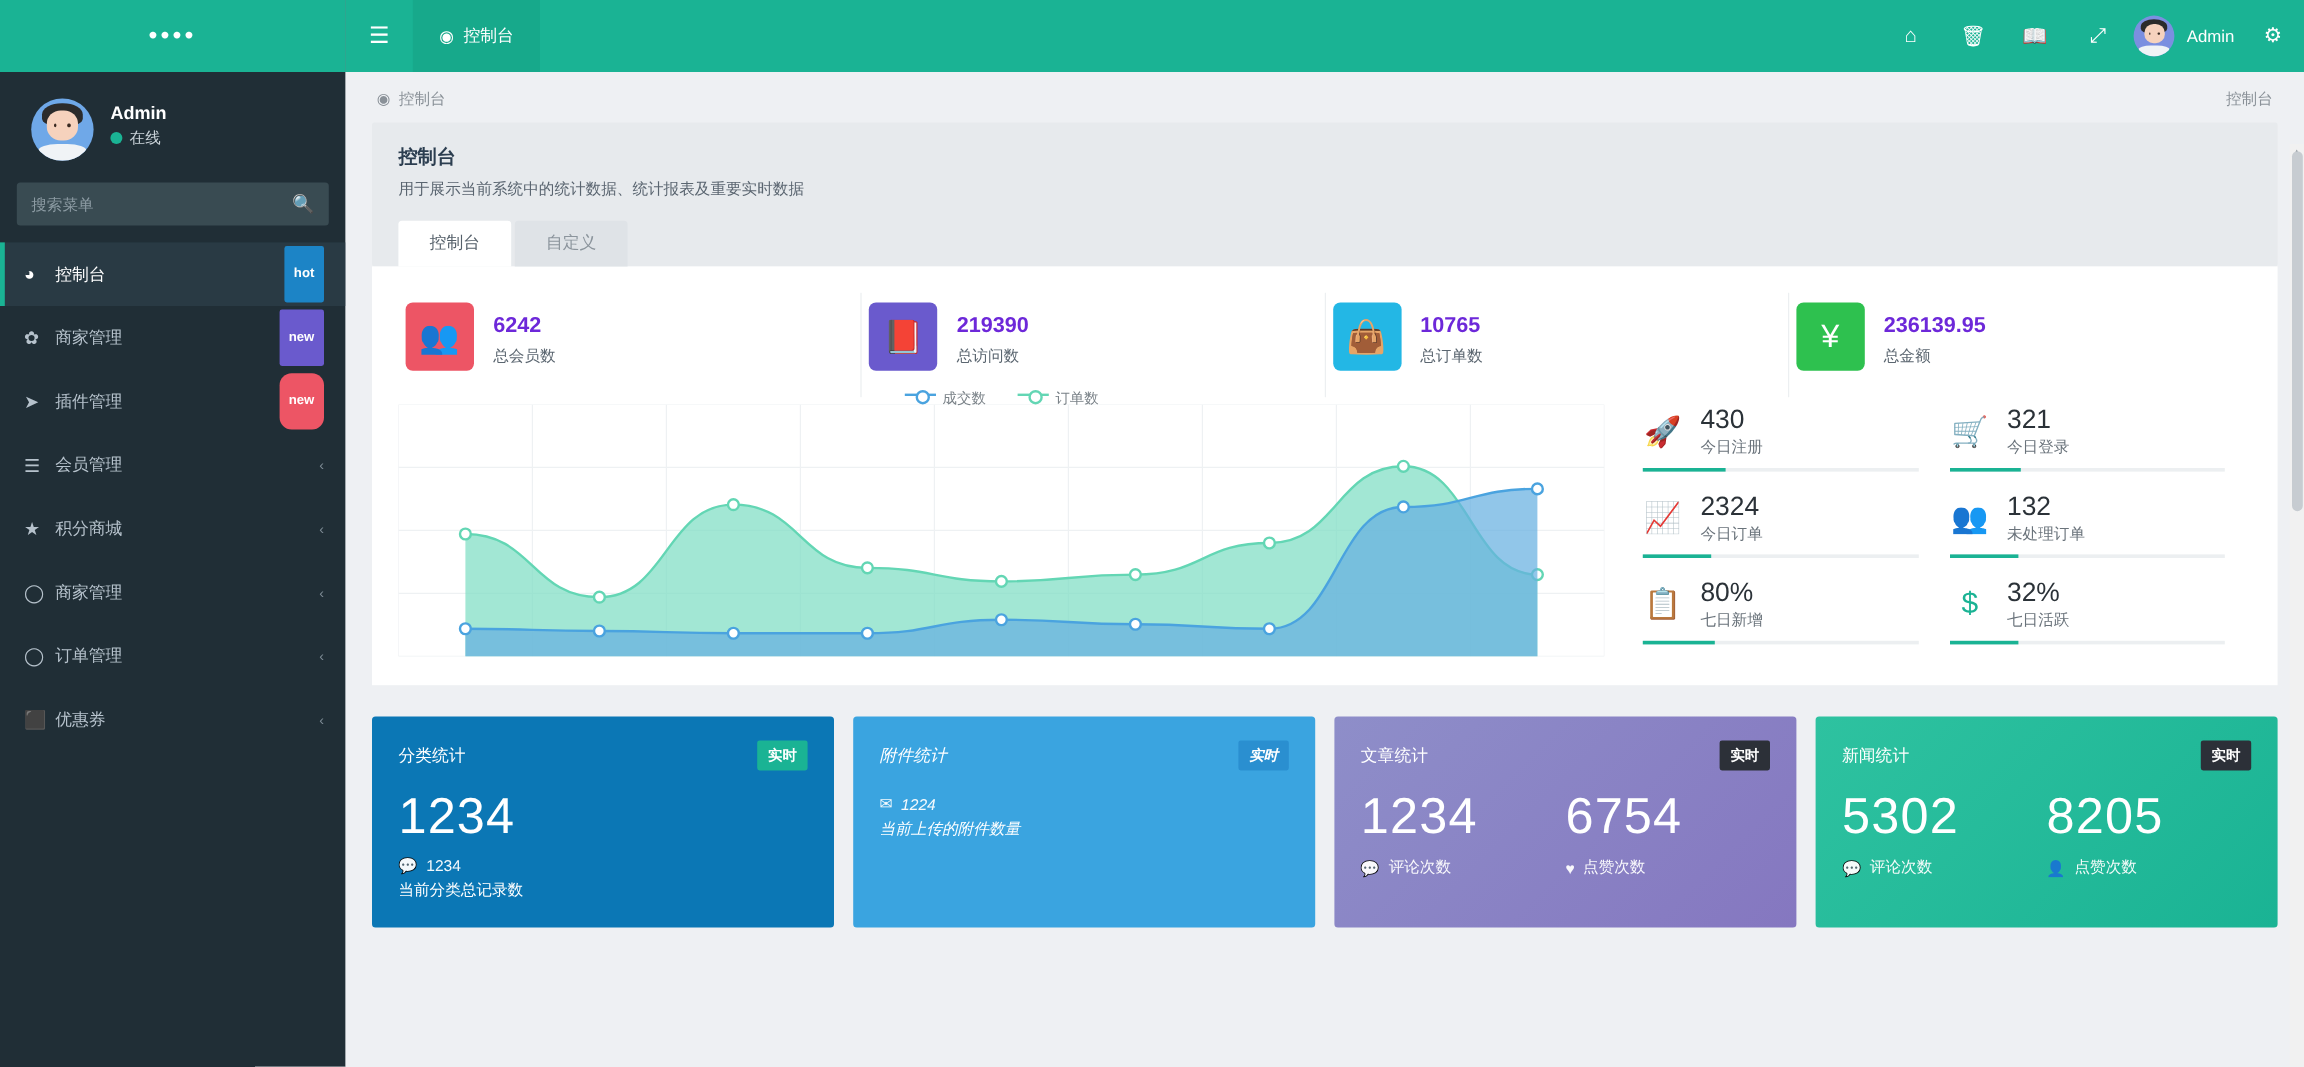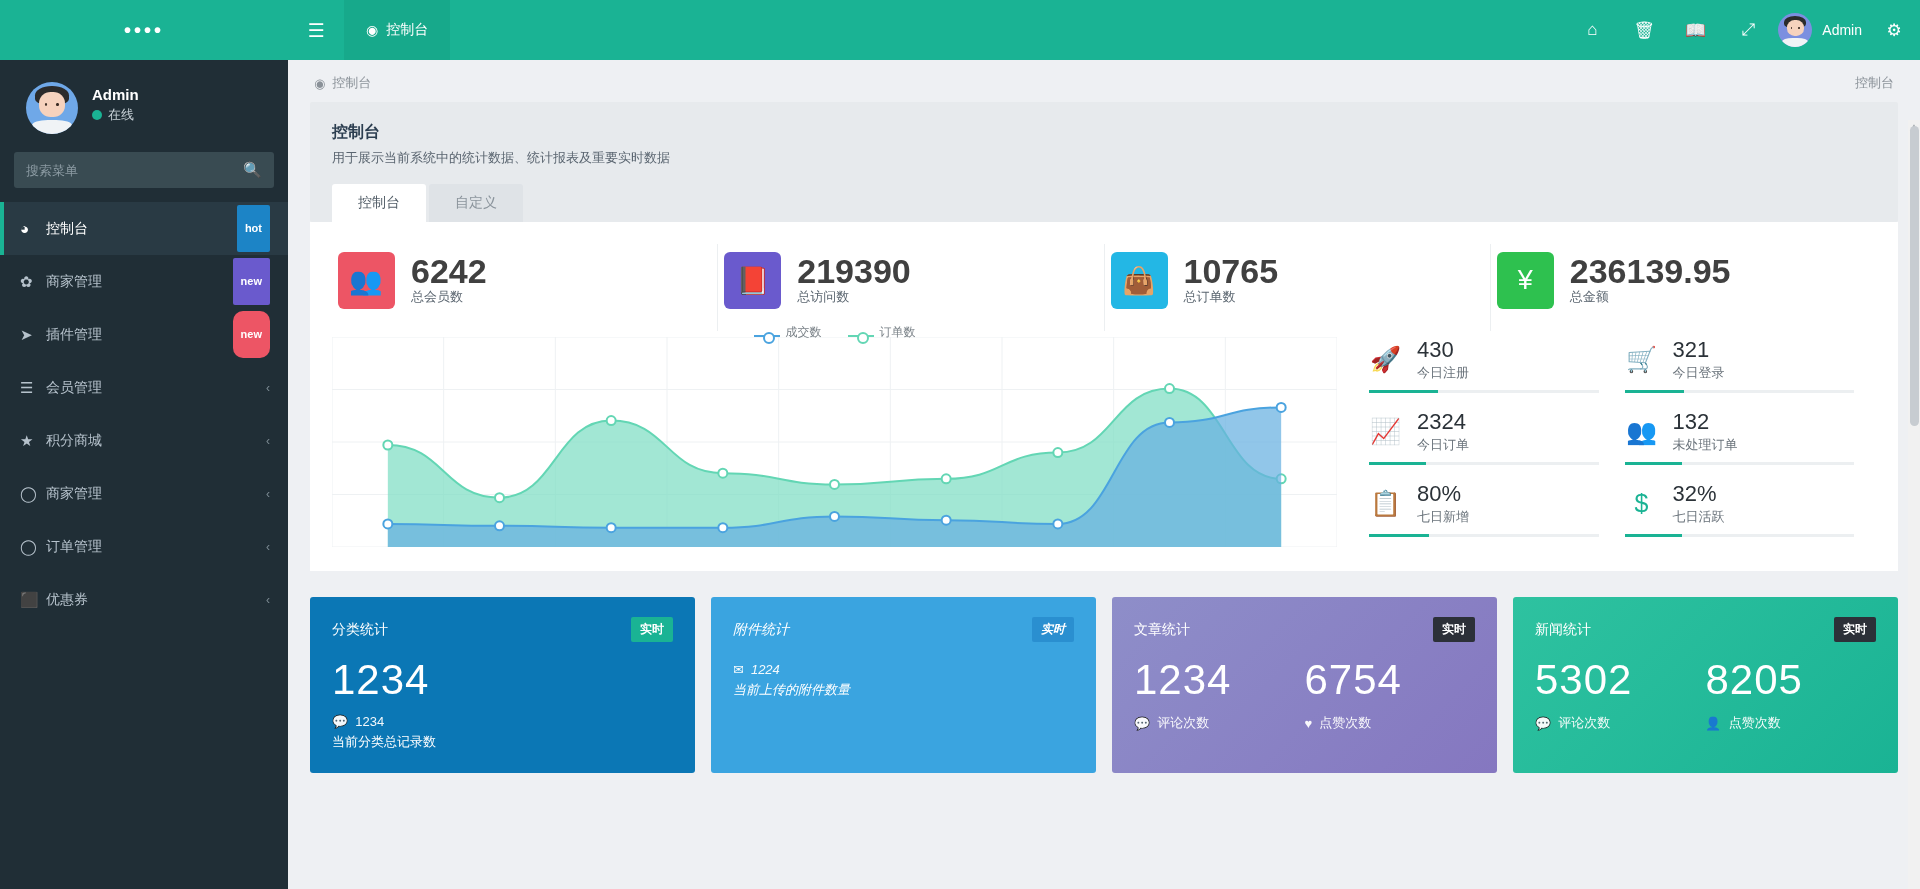--- a/index.html
+++ b/index.html
@@ -113,32 +113,32 @@
   .stat-cell {
     flex: 1; display: flex; align-items: center; gap: 16px;
     padding: 8px 0 22px 6px; border-right: 1px solid #eceff1;
   }
   .stat-cell:last-child { border-right: none; }
   .stat-icon {
     width: 57px; height: 57px; border-radius: 6px; flex: 0 0 57px;
     display: flex; align-items: center; justify-content: center;
     color: #fff; font-size: 27px;
   }
-  .stat-num { font-size: 34px; font-weight: bold; color: #404040; line-height: 32px; }
+  .stat-num { font-size: 18px; font-weight: bold; color: #6d28d9; line-height: 32px; }
   .stat-lab { font-size: 13px; color: #5b6670; line-height: 20px; }
 
   
   .mid-row { display: flex; margin-top: 6px; }
   .chart-col { width: 1005px; flex: 0 0 1005px; }
   .chart-wrap { position: relative; height: 210px; }
   .chart-legend {
     position: absolute; top: -13px; left: 50%; transform: translateX(-50%);
     display: flex; gap: 26px; font-size: 12px; color: #7a8288; z-index: 4;
   }
-  .leg-item { display: flex; align-items: flex-end; gap: 6px; }
+  .leg-item { display: flex; align-items: flex-start; gap: 6px; }
   .leg-mark { width: 26px; height: 10px; position: relative; }
   .leg-mark::before {
     content: ""; position: absolute; top: 4px; left: 0; right: 0; height: 2px;
   }
   .leg-mark::after {
     content: ""; position: absolute; top: 1px; left: 9px; width: 8px; height: 8px;
     border-radius: 50%; background: #fff; border: 2px solid;
   }
   .leg-blue::before { background: #4aa3df; }
   .leg-blue::after { border-color: #4aa3df; }

